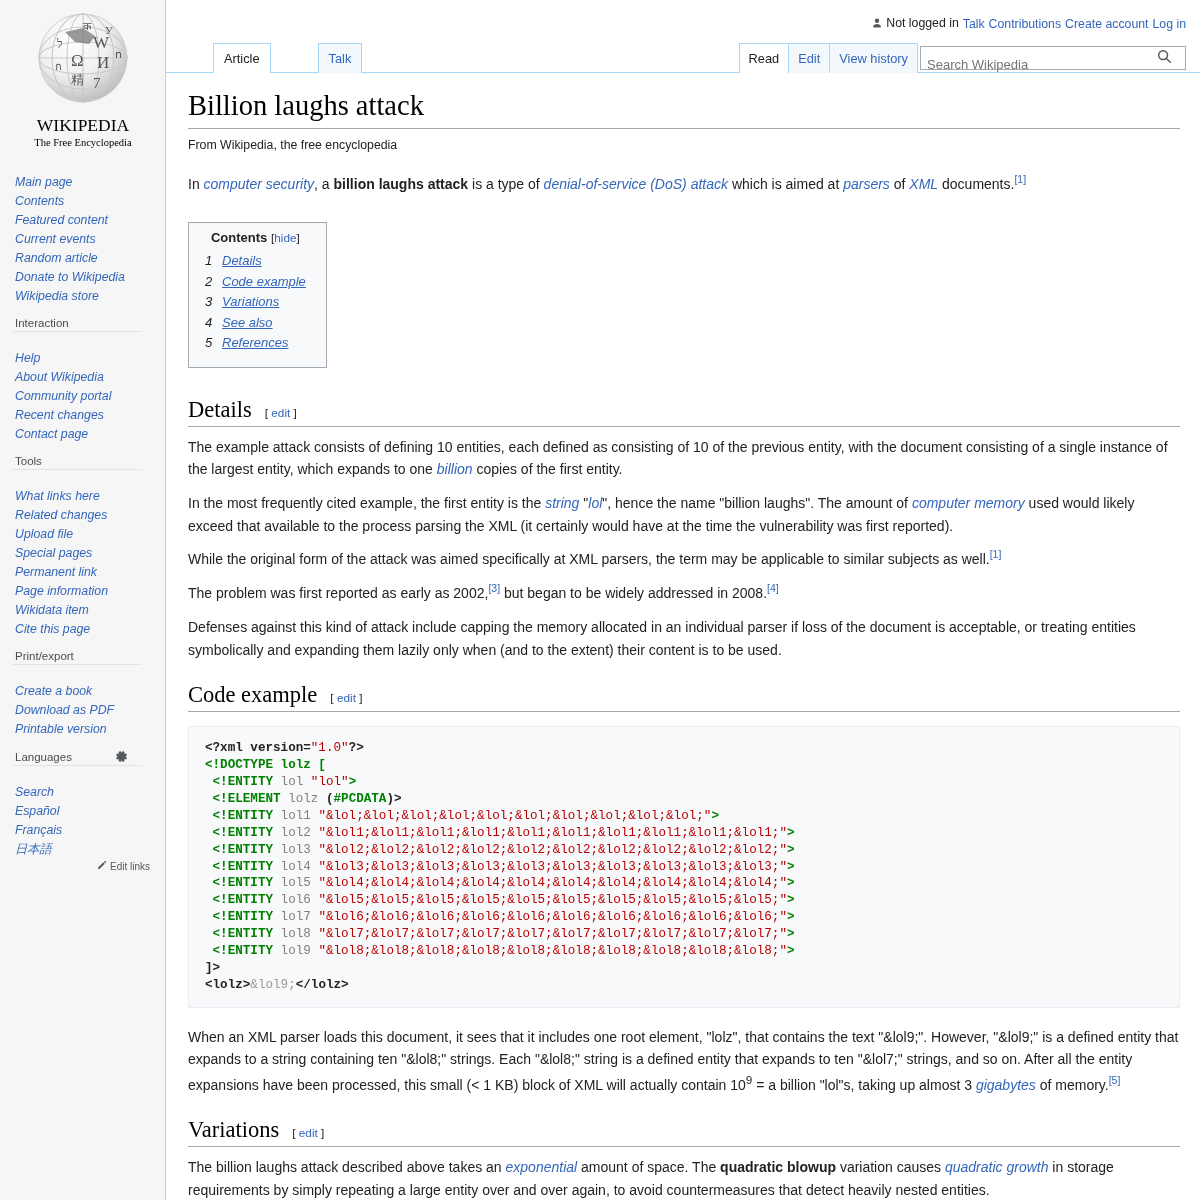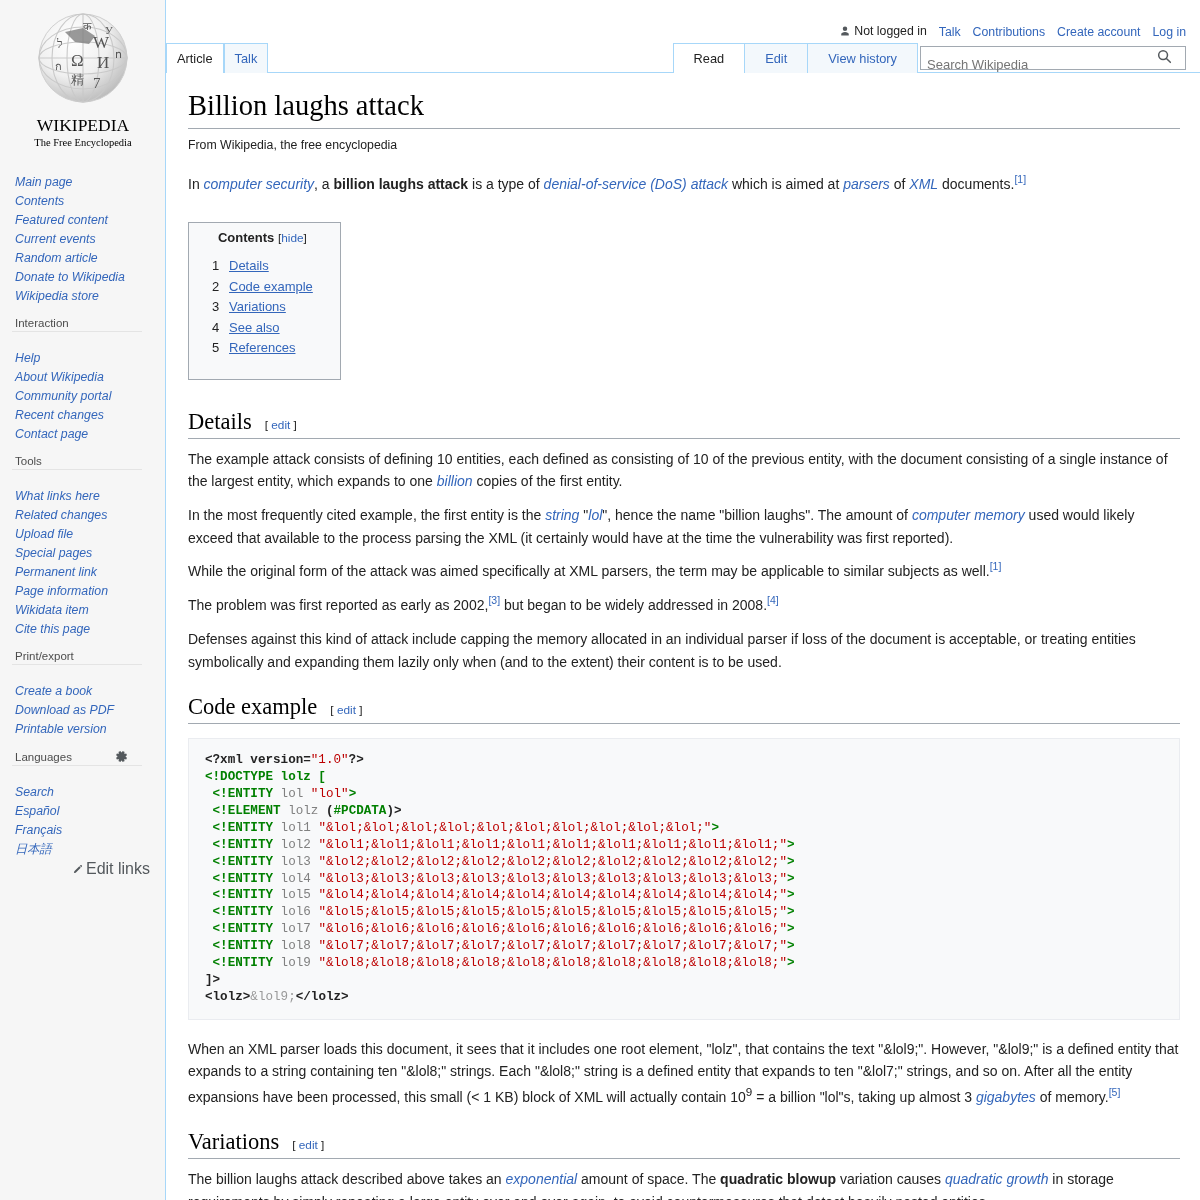--- a/index.html
+++ b/index.html
@@ -48,59 +48,59 @@
     display: inline-block; padding: 0 0 0 3px;
   }
   .portal li a { color: #3366bb; }
   #first-portal { margin-top: 12px; }
   #first-portal ul li { line-height: 18px; }
 
   .gear { width: 13px; height: 13px; margin-right: 14px; }
 
   #editlinks-row {
     text-align: right; padding-right: 15px; margin-top: 2px;
-    font-size: 16px; color: #54595d;
+    font-size: 10px; color: #54595d;
   }
   #editlinks-row .pencil { display:inline-block; vertical-align:-1px; margin-right:3px;}
 
   
   #personal {
-    position: absolute; right: 14px; top: 24px;
+    position: absolute; right: 14px; top: 16px;
     font-size: 12.3px; color: #222;
-    display: flex; align-items: center; gap: 12px;
+    display: flex; align-items: center; gap: 4px;
   }
   #personal .pers-link { color: #3366bb; text-decoration: none; }
   #personal .notloggedin { color:#222; }
   .usericon { width: 12px; height: 12px; margin-right: 3px; vertical-align: -2px;}
 
   
   #content-wrap { position: absolute; left: 166px; top: 0; width: 1034px; }
 
   
   #ns-tabs {
     position: absolute; left: 0; top: 43px;
     height: 30px; display: flex; align-items: flex-end;
     font-size: 12.8px;
   }
   .ns-tab {
     height: 30px; line-height: 30px; padding: 0 10px;
     border-left: 1px solid #a7d7f9; border-right: 1px solid #a7d7f9;
     border-top: 1px solid #a7d7f9;
-    text-decoration: none; display:block;
+    text-decoration: none; display:block;margin-left:47px;
   }
   .ns-tab.selected { background: #fff; color: #222; border-color:#a7d7f9; }
   .ns-tab.unselected { background: #f3f8fc; color: #3366bb; }
 
   #views-tabs {
     position: absolute; right: 282px; top: 43px;
     height: 30px; display: flex; align-items: flex-end;
     font-size: 12.8px;
   }
   .v-tab {
-    height: 30px; line-height: 30px; padding: 0 20px;
+    height: 30px; line-height: 30px; padding: 0 9px;
     border-left: 1px solid #a7d7f9; border-top:1px solid #a7d7f9;
     text-decoration: none; display: block;
   }
   .v-tab.selected { background:#fff; color:#222; }
   .v-tab.unselected { background:#f3f8fc; color:#3366bb; }
   .v-tab.last { border-right: 1px solid #a7d7f9; }
 
   #search-box {
     position: absolute; right: 14px; top: 46px;
     width: 266px; height: 24px;
@@ -157,21 +157,21 @@
     background: #f8f9fa;
     border: 1px solid #a2a9b1;
     padding: 7px 16px 9px 12px;
     margin: 16px 0 8px 0;
     font-size: 13px;
   }
   #toc .toctitle { text-align: center; margin-bottom: 6px; }
   #toc .toctitle b { font-size: 13px; }
   #toc .toctoggle { font-size: 11.8px; color:#222; }
   #toc .toctoggle a { color:#3366bb; text-decoration:none; }
-  #toc ul { list-style: none; margin: 11px; padding: 0; }
+  #toc ul { list-style: none; margin: 4px; padding: 0; font-style: italic; }
   #toc li { line-height: 20.5px; white-space: nowrap; }
   #toc .tocnumber { color: #222; display:inline-block; min-width: 13px; }
   #toc .toctext { color: #3366bb; margin-left: 4px; }
 
   
   pre.code {
     background: #f8f9fa;
     border: 1px solid #eaecf0;
     padding: 13px 16px;
     margin: 14px 0 18px 0;

